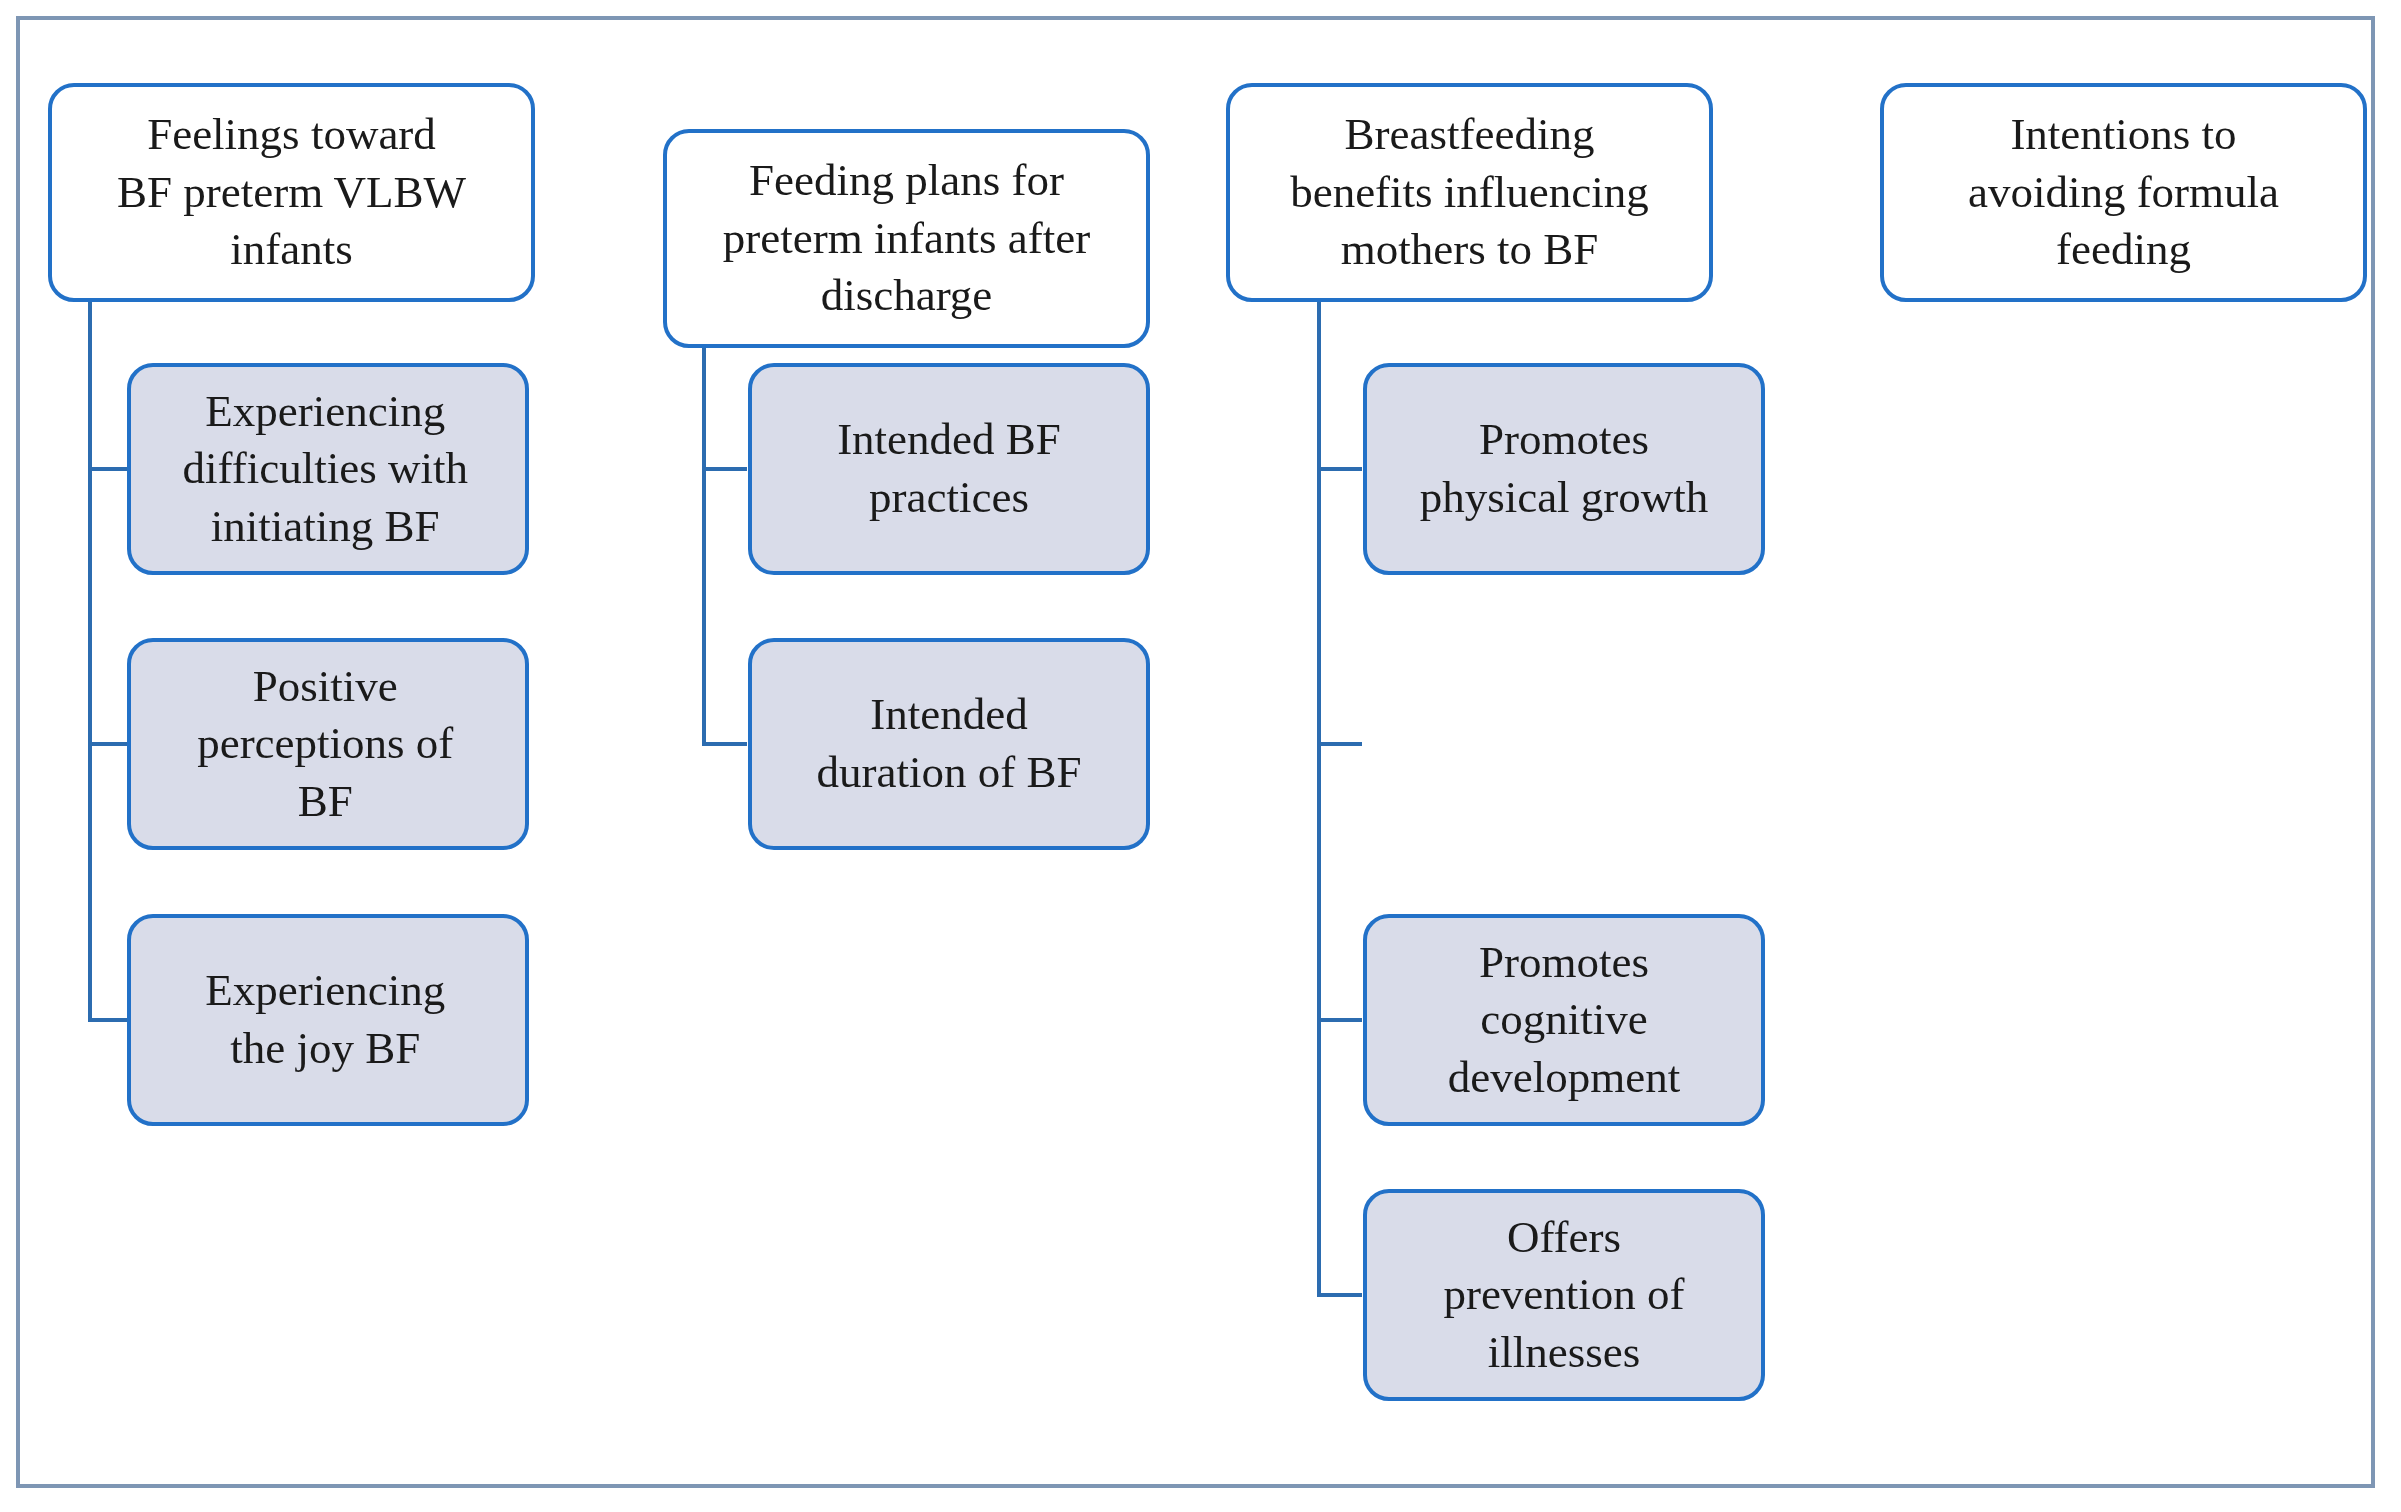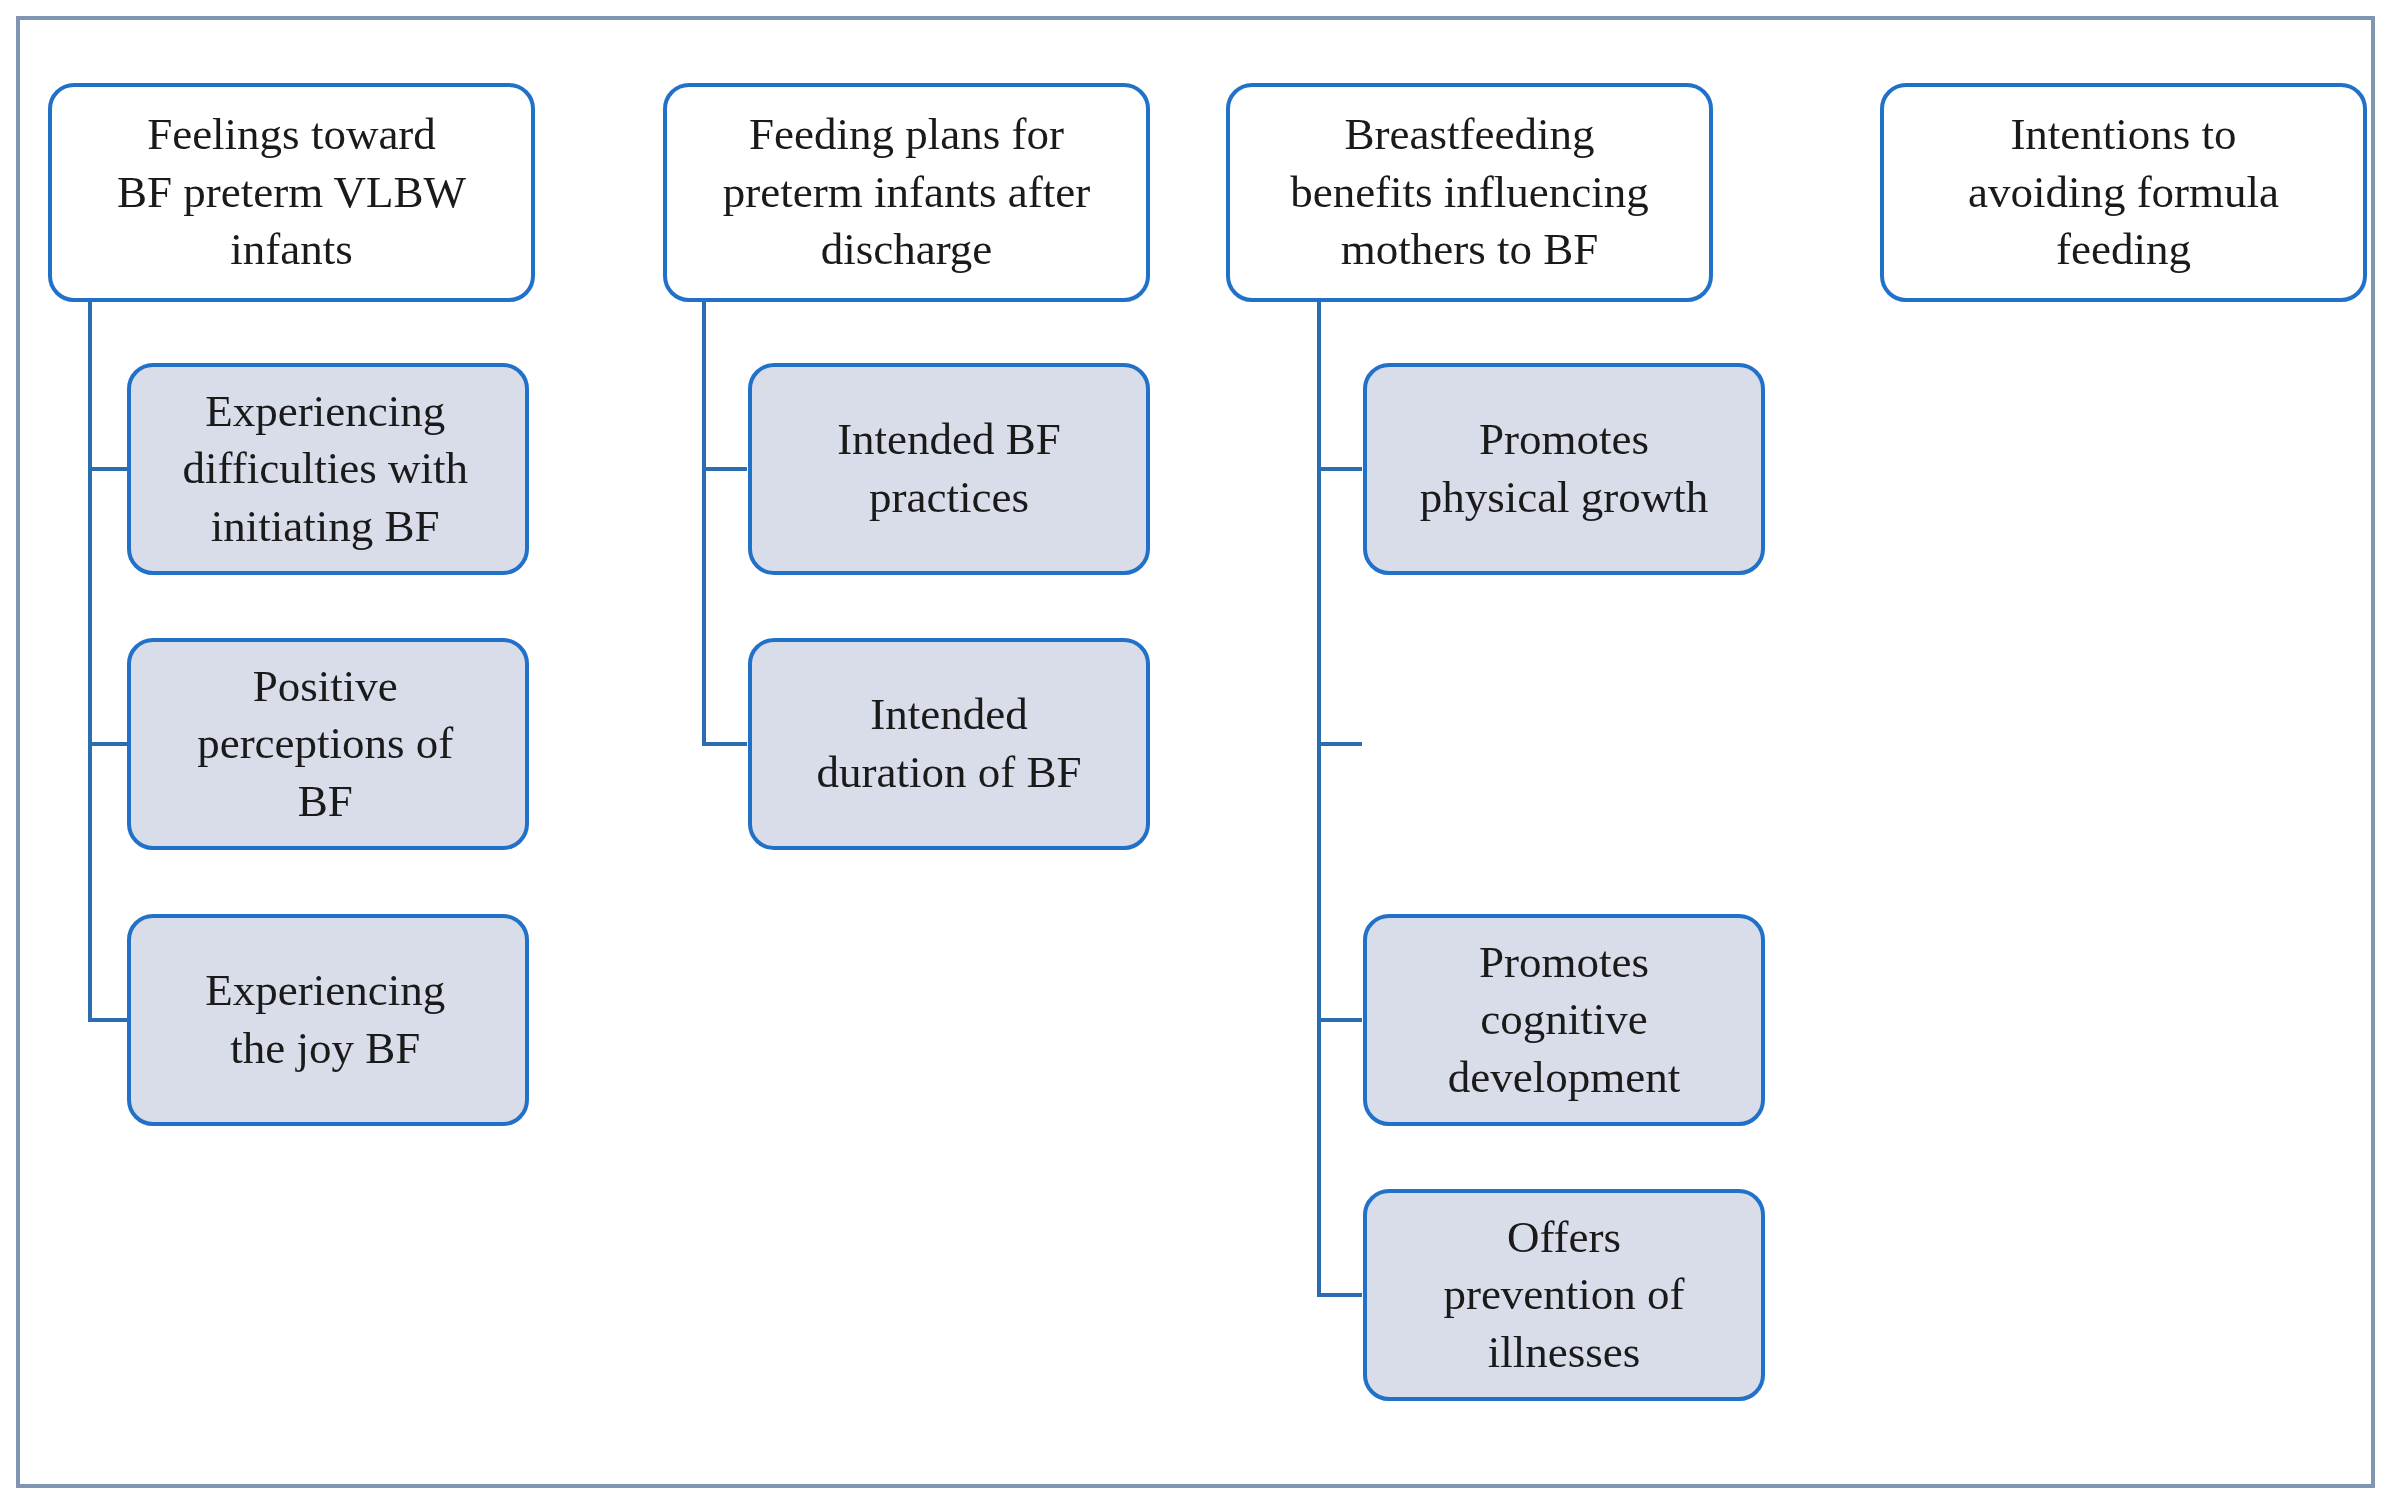--- a/index.html
+++ b/index.html
@@ -25,21 +25,21 @@
     border-radius:26px;
     display:flex;align-items:center;justify-content:center;
     text-align:center;
     color:var(--text,#1a1a1a);
     font-size:45px;line-height:1.28;
     padding:0 19.5px;
   }
   .txt{white-space:pre-line;}
   .hdr{width:487px;height:219px;top:83px;background:var(--header-fill,#ffffff);}
   .child{width:402px;height:212px;background:var(--child-fill,#D9DCE9);}
-  .col1h{left:48px;}  .col2h{left:663px;}  .col3h{left:1226px;} .col4h{left:1880px;}
+  .col1h{left:48px;}  .col2h{left:663px;margin-top:46px;}  .col3h{left:1226px;} .col4h{left:1880px;}
   .col1c{left:127px;padding-left:14px;} .col2c{left:748px;}  .col3c{left:1363px;}
   .r1{top:363px;} .r2{top:638px;} .r3{top:914px;} .r4{top:1189px;}
   .vline{position:absolute;width:4px;background:var(--connector,#2C6CB0);}
   .hline{position:absolute;height:4px;background:var(--connector,#2C6CB0);}
   .t1{left:88px;top:302px;height:720px;}
   .t2{left:702px;top:302px;height:444px;}
   .t3{left:1317px;top:302px;height:995px;}
   .s1{width:45px;}
   .sc1{left:88px;} .sc2{left:702px;} .sc3{left:1317px;}
   .sr1{top:467px;} .sr2{top:742px;} .sr3{top:1018px;} .sr4{top:1293px;}

